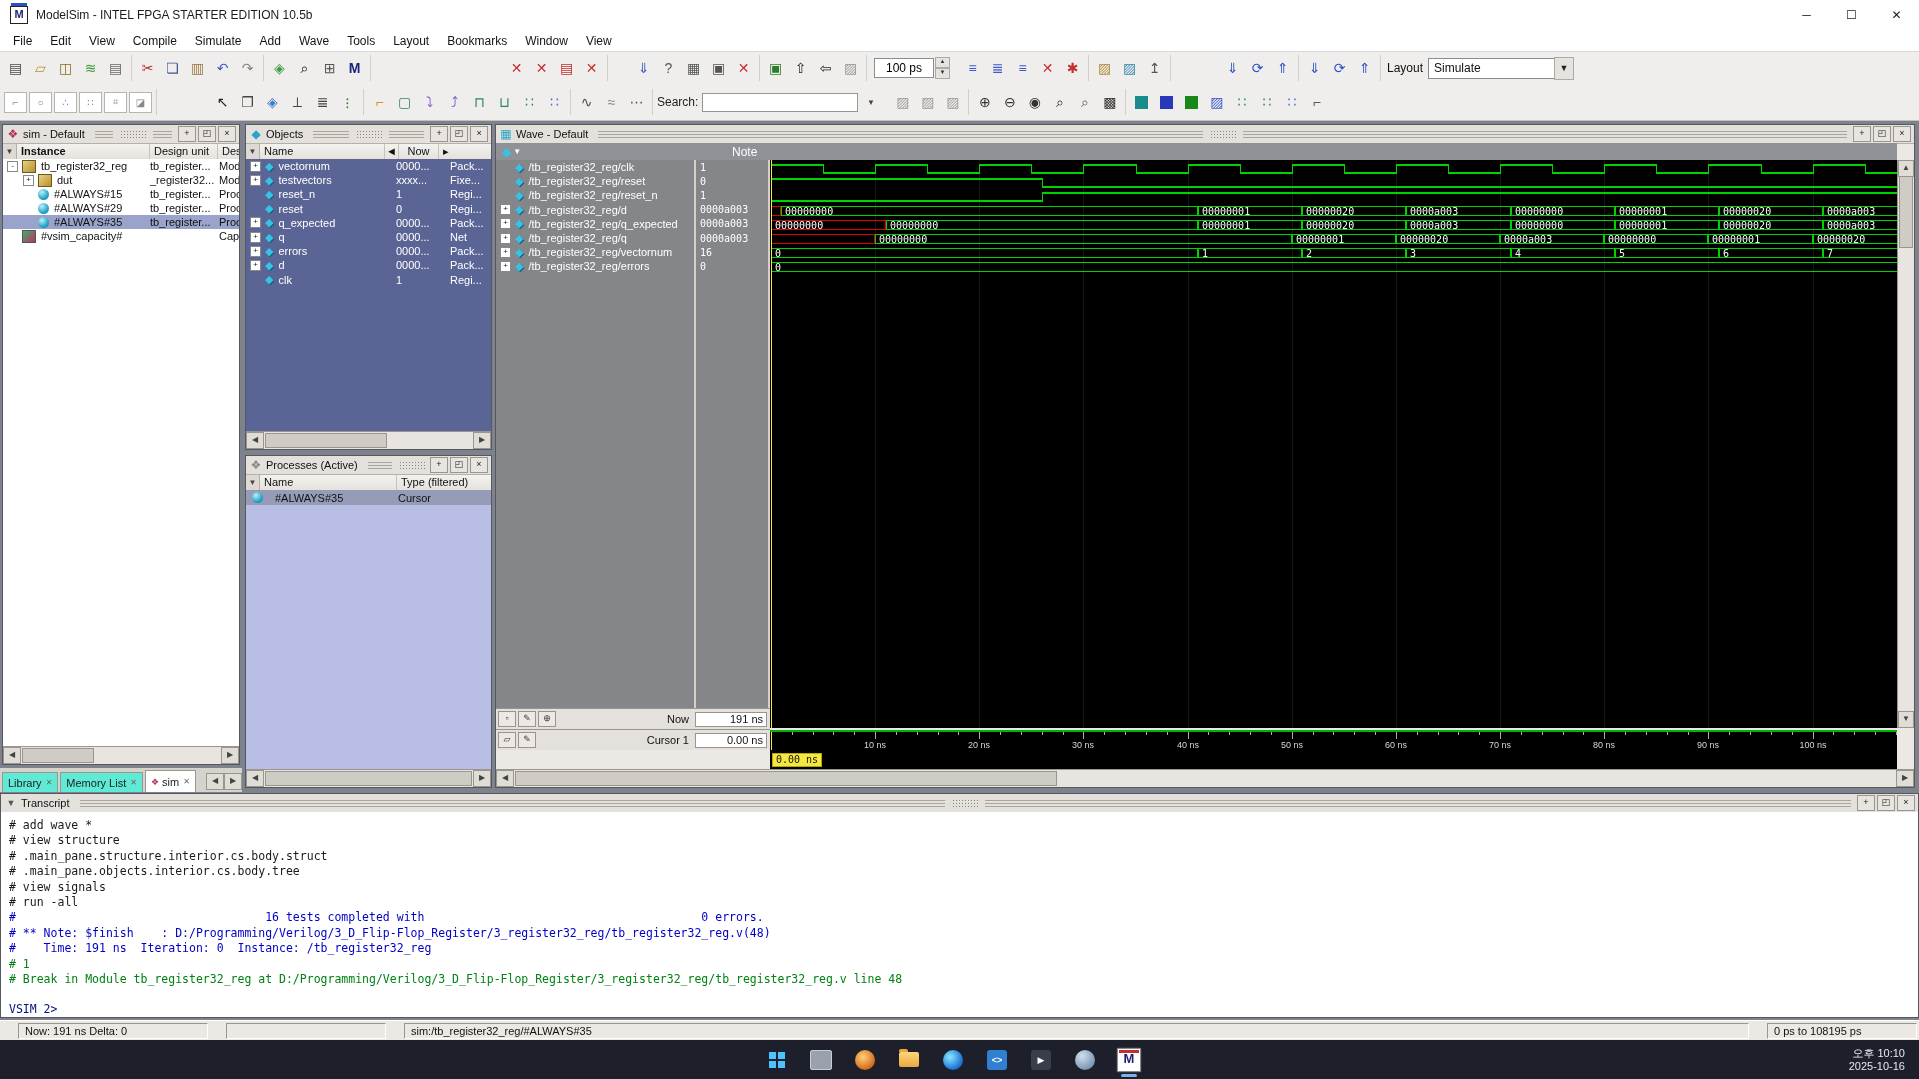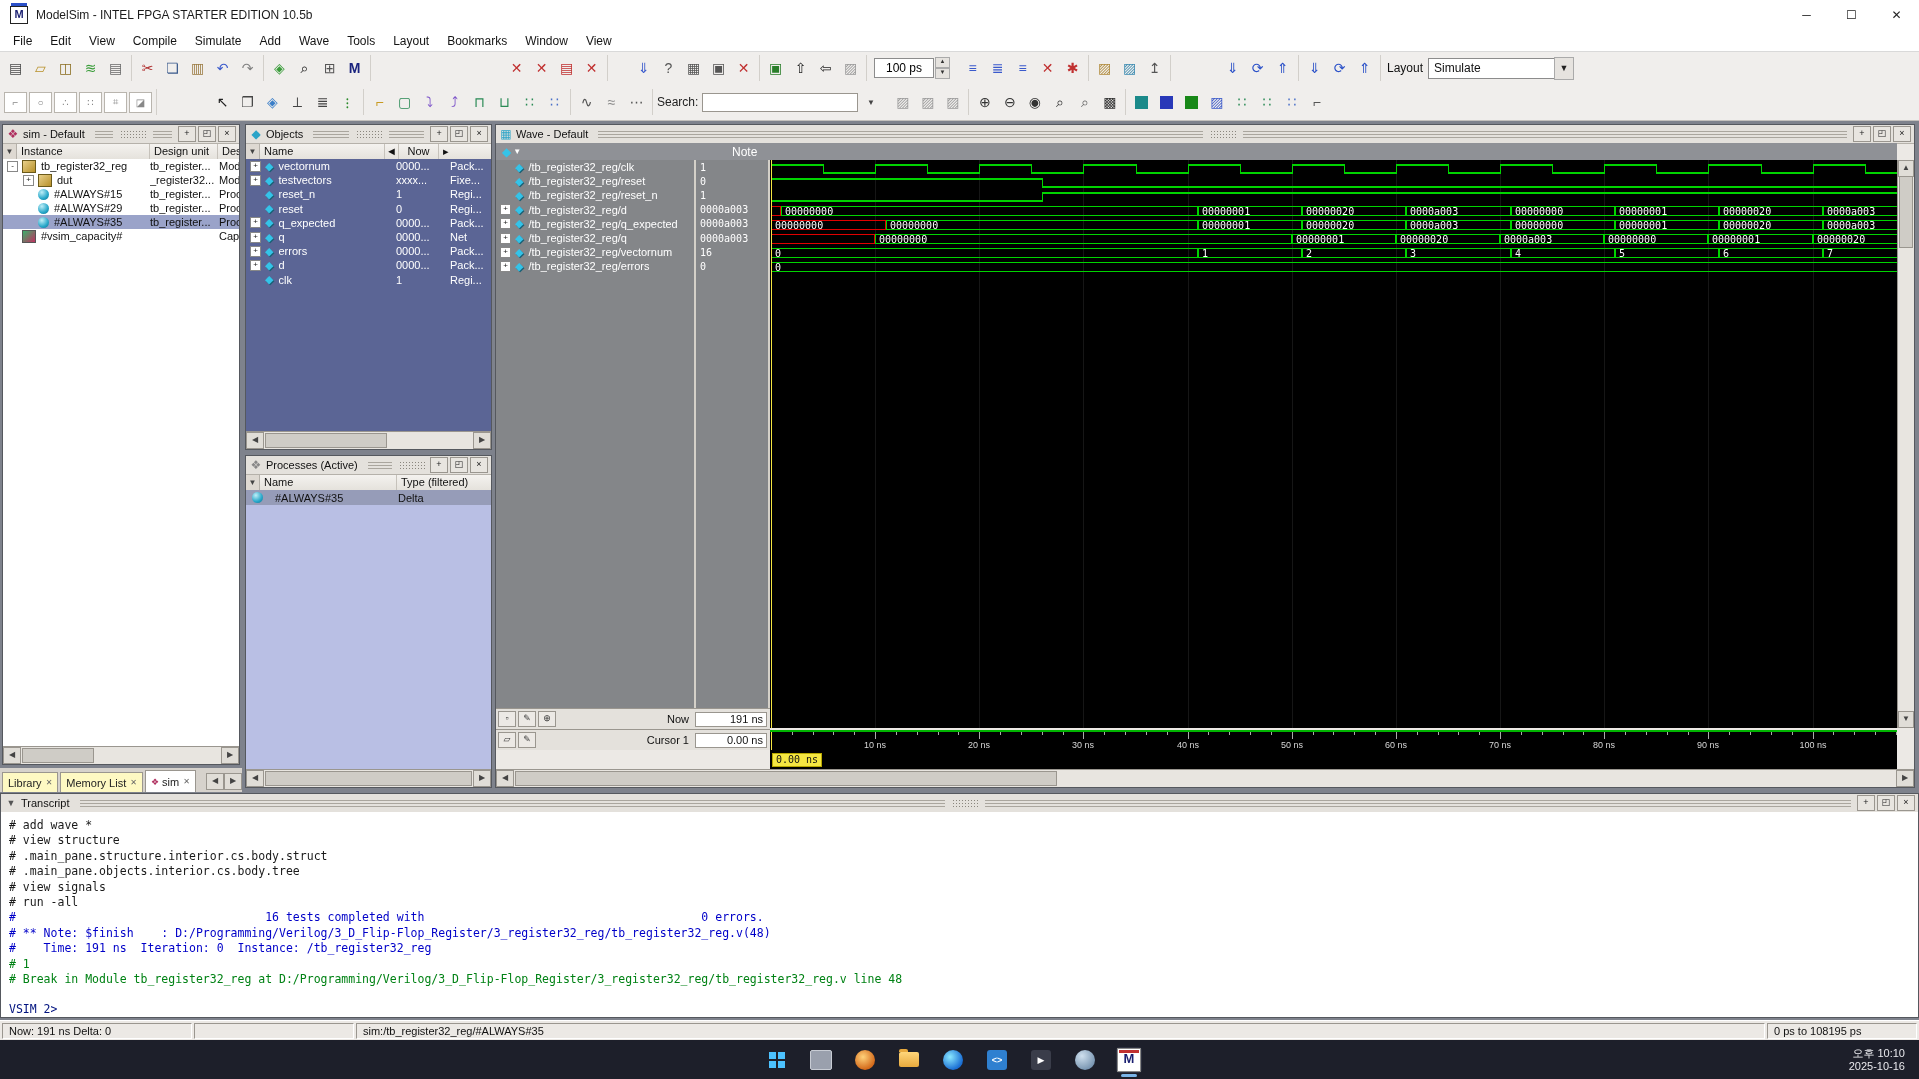--- a/index.html
+++ b/index.html
@@ -91,34 +91,34 @@
   .wbrow .lab{flex:1;text-align:right;padding-right:6px;font-size:11px;color:#111;}
   .wbrow .val{width:64px;background:#fff;border:1px solid #9a968f;margin-right:3px;font-size:11px;text-align:right;padding:0 3px;height:13px;line-height:13px;}
   
   .hscroll{position:absolute;height:17px;background:#e8e5e0;border-top:1px solid #9a968f;display:flex;align-items:center;}
   .sbtn{width:16px;height:15px;background:#e0ddd7;border:1px solid #9a968f;font-size:8px;text-align:center;line-height:13px;color:#444;flex:0 0 auto;}
   .hthumb{height:13px;background:#cfccc6;border:1px solid #9a968f;margin:0 1px;}
   .vscroll{position:absolute;width:16px;background:#e8e5e0;border-left:1px solid #9a968f;}
   .vthumb{position:absolute;left:1px;right:1px;top:16px;height:70px;background:#cfccc6;border:1px solid #9a968f;}
   
   #tabs{left:0;top:768px;width:242px;height:24px;background:#d6d2cc;display:flex;align-items:flex-end;padding-left:2px;box-sizing:border-box;}
-  .tab{height:19px;display:flex;align-items:center;padding:0 5px;border:1px solid #9a968f;border-bottom:none;background:#fef9c3;margin-right:2px;font-size:11px;color:#222;}
+  .tab{height:19px;display:flex;align-items:center;padding:0 5px;border:1px solid #9a968f;border-bottom:none;background:#5eead4;margin-right:2px;font-size:11px;color:#222;}
   .tab.active{background:#fff;height:21px;}
   .tab .tx{margin-left:4px;font-size:8px;color:#666;}
   #tab-arrows{margin-left:auto;display:flex;margin-bottom:2px;}
   
   #transcript{left:0;top:793px;width:1919px;height:225px;}
   #trans-body{position:absolute;left:0;right:0;top:18px;bottom:0;background:#fff;overflow:hidden;padding:6px 0 0 8px;}
   .tline{font:11.5px/15.4px "DejaVu Sans Mono",monospace;white-space:pre;color:#1a1a1a;}
   .tline.b{color:#0000c8;}
   .tline.g{color:#008214;}
   #vsim-prompt{font:11.5px/15.4px "DejaVu Sans Mono",monospace;color:#00127f;margin-top:15px;}
   
   #statusbar{left:0;top:1020px;width:1919px;height:20px;background:#ece9e5;border-top:1px solid #fff;display:flex;align-items:center;font-size:11px;}
-  .sseg{height:16px;border:1px solid;border-color:#9a968f #fff #fff #9a968f;margin-left:2px;display:flex;align-items:center;padding:0 6px;box-sizing:border-box;white-space:nowrap;overflow:hidden;}
+  .sseg{height:16px;border:1px solid;border-color:#9a968f #fff #fff #9a968f;margin-left:18px;display:flex;align-items:center;padding:0 6px;box-sizing:border-box;white-space:nowrap;overflow:hidden;}
   
   #taskbar{left:0;top:1040px;width:1919px;height:39px;background:#1d1f2a;display:flex;align-items:center;}
   .tkicon{width:26px;height:26px;margin:0 9px;display:flex;align-items:center;justify-content:center;position:relative;border-radius:4px;}
   .tkicon.active{background:#2e3140;}
   .tkicon.active::after{content:"";position:absolute;bottom:-4px;left:5px;width:16px;height:3px;border-radius:2px;background:#7ab4e8;}
   .winlogo{width:16px;height:16px;display:grid;grid-template-columns:7px 7px;grid-template-rows:7px 7px;gap:2px;}
   .winlogo div{background:#4cc2ff;}
   #tk-clock{margin-left:auto;margin-right:14px;text-align:right;color:#e8e8ec;font-size:11px;line-height:13px;}
   .mslogo{width:22px;height:22px;background:#fff;border:1px solid #888;position:relative;font:bold 13px "Liberation Sans",sans-serif;color:#1a1f71;text-align:center;line-height:20px;}
   .mslogo::before{content:"";position:absolute;top:1px;left:1px;right:1px;height:3px;background:#c03030;}
@@ -314,21 +314,21 @@
       <span class="ptitle">sim - Default</span>
       <div class="grip"></div>
         <div class="gripdots"></div>
         <div class="grip"></div>
       <div class="pbtn">+</div>
       <div class="pbtn">◰</div>
       <div class="pbtn">×</div>
     </div>
     <div class="colhdr">
       <div class="filtercell">▼</div>
-      <div class="colcell" style="width:133px;">Instance</div>
+      <div class="colcell" style="width:133px;font-weight:bold;">Instance</div>
       <div class="colcell" style="width:68px;">Design unit</div>
       <div class="colcell" style="flex:1;border-right:none;">Des</div>
     </div>
     <div id="sim-body">
         <div class="trow" style="padding-left: 4px;">
           <div class="texp">-</div>
           <div class="tico" style="background: linear-gradient(135deg, rgb(232, 208, 138), rgb(184, 145, 42)); border: 1px solid rgb(107, 90, 26);"></div>
           <span>tb_register32_reg</span>
           <div class="tcol2">tb_register...</div>
           <div class="tcol3">Module</div>
@@ -480,21 +480,21 @@
     </div>
     <div class="colhdr">
       <div class="filtercell">▼</div>
       <div class="colcell" style="width:137px;">Name</div>
       <div class="colcell" style="flex:1;border-right:none;">Type (filtered)</div>
     </div>
     <div id="proc-body">
         <div class="prow">
           <div class="sphere"></div>
           <span style="margin-left: 6px;">#ALWAYS#35</span>
-          <div class="ptype">Delta</div>
+          <div class="ptype">Cursor</div>
         </div>
       </div>
     <div class="hscroll" style="left:0;right:0;bottom:0;">
       <div class="sbtn">◀</div>
       <div class="hthumb" style="flex:1;"></div>
       <div class="sbtn">▶</div>
     </div>
   </div>
 
   <div class="abs panel" id="wave-panel" style="left:495px;top:124px;width:1420px;height:664px;">

